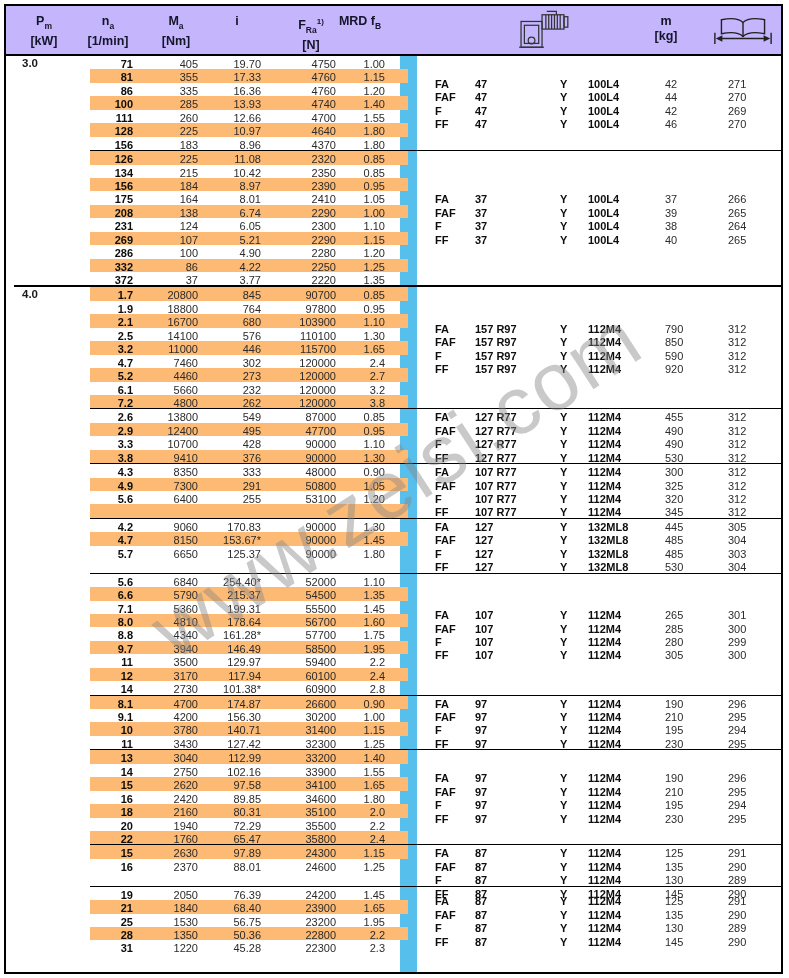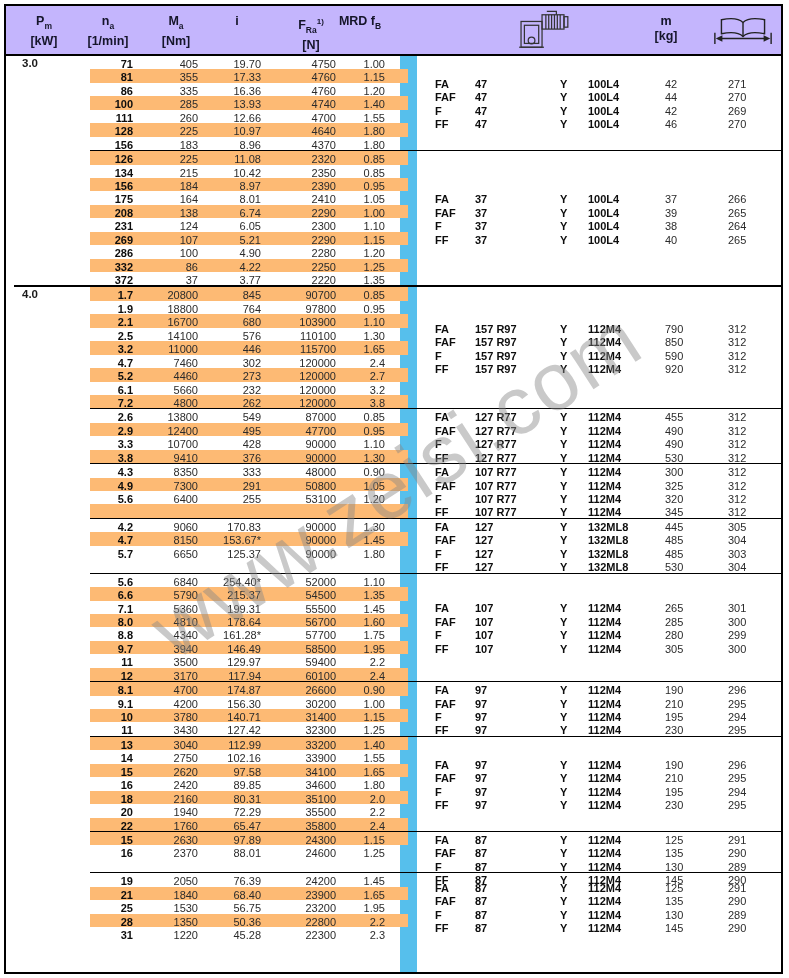--- a/index.html
+++ b/index.html
@@ -202,20 +202,21 @@
             </div>
             <div class="block divide">
               <div class="row plain"><span class="cell c-na">5.6</span><span class="cell c-ma">6840</span><span class="cell c-i">254.40*</span><span class="cell c-fra">52000</span><span class="cell c-fb">1.10</span></div>
               <div class="row shade"><span class="cell c-na">6.6</span><span class="cell c-ma">5790</span><span class="cell c-i">215.37</span><span class="cell c-fra">54500</span><span class="cell c-fb">1.35</span></div>
               <div class="row plain"><span class="cell c-na">7.1</span><span class="cell c-ma">5360</span><span class="cell c-i">199.31</span><span class="cell c-fra">55500</span><span class="cell c-fb">1.45</span></div>
               <div class="row shade"><span class="cell c-na">8.0</span><span class="cell c-ma">4810</span><span class="cell c-i">178.64</span><span class="cell c-fra">56700</span><span class="cell c-fb">1.60</span></div>
               <div class="row plain"><span class="cell c-na">8.8</span><span class="cell c-ma">4340</span><span class="cell c-i">161.28*</span><span class="cell c-fra">57700</span><span class="cell c-fb">1.75</span></div>
               <div class="row shade"><span class="cell c-na">9.7</span><span class="cell c-ma">3940</span><span class="cell c-i">146.49</span><span class="cell c-fra">58500</span><span class="cell c-fb">1.95</span></div>
               <div class="row plain"><span class="cell c-na">11</span><span class="cell c-ma">3500</span><span class="cell c-i">129.97</span><span class="cell c-fra">59400</span><span class="cell c-fb">2.2</span></div>
               <div class="row shade"><span class="cell c-na">12</span><span class="cell c-ma">3170</span><span class="cell c-i">117.94</span><span class="cell c-fra">60100</span><span class="cell c-fb">2.4</span></div>
+              <div class="row plain"><span class="cell c-na">14</span><span class="cell c-ma">2730</span><span class="cell c-i">101.38*</span><span class="cell c-fra">60900</span><span class="cell c-fb">2.8</span></div>
               <div class="group align-center">
                 <div class="group-row"><span class="gcell g-type">FA</span><span class="gcell g-gear">107</span><span class="gcell g-mount">Y</span><span class="gcell g-motor">112M4</span><span class="gcell g-m">265</span><span class="gcell g-page">301</span></div>
                 <div class="group-row"><span class="gcell g-type">FAF</span><span class="gcell g-gear">107</span><span class="gcell g-mount">Y</span><span class="gcell g-motor">112M4</span><span class="gcell g-m">285</span><span class="gcell g-page">300</span></div>
                 <div class="group-row"><span class="gcell g-type">F</span><span class="gcell g-gear">107</span><span class="gcell g-mount">Y</span><span class="gcell g-motor">112M4</span><span class="gcell g-m">280</span><span class="gcell g-page">299</span></div>
                 <div class="group-row"><span class="gcell g-type">FF</span><span class="gcell g-gear">107</span><span class="gcell g-mount">Y</span><span class="gcell g-motor">112M4</span><span class="gcell g-m">305</span><span class="gcell g-page">300</span></div>
               </div>
             </div>
             <div class="block divide">
               <div class="row shade"><span class="cell c-na">8.1</span><span class="cell c-ma">4700</span><span class="cell c-i">174.87</span><span class="cell c-fra">26600</span><span class="cell c-fb">0.90</span></div>
               <div class="row plain"><span class="cell c-na">9.1</span><span class="cell c-ma">4200</span><span class="cell c-i">156.30</span><span class="cell c-fra">30200</span><span class="cell c-fb">1.00</span></div>

